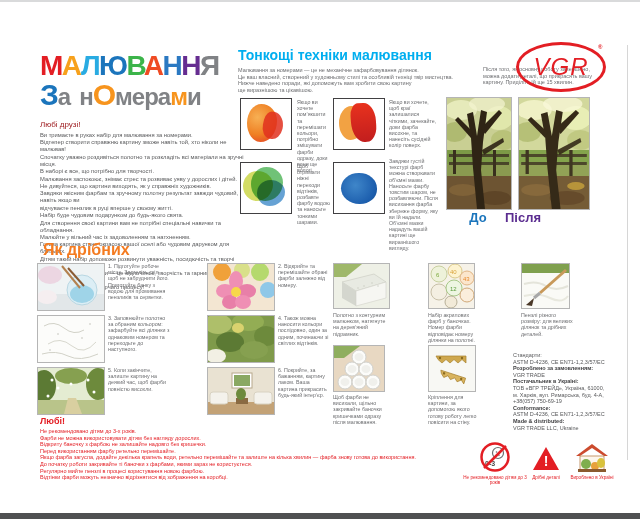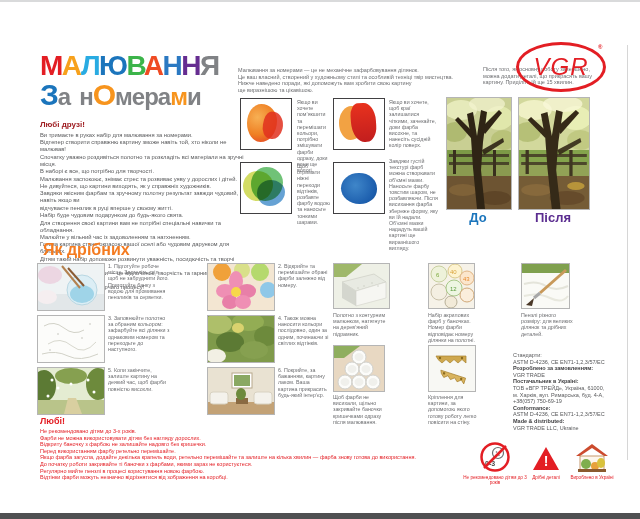--- a/index.html
+++ b/index.html
@@ -9,21 +9,21 @@
   
   .topline{left:0;top:0;width:640px;height:2px;background:#d9dadb;}
   .rightline{left:627px;top:45px;width:1px;height:415px;background:#d6d6d6;}
   .bottombar{left:0;top:513px;width:640px;height:6px;background:#4f5052;}
   
   .title1{left:40px;top:50px;font-size:28px;font-weight:bold;letter-spacing:-1.5px;white-space:nowrap;}
   .title2{left:40px;top:78px;font-size:24px;font-weight:bold;letter-spacing:-1px;white-space:nowrap;}
   .title2 .big{font-size:30px;}
   .title2 .gap{margin-left:9px;}
   
-  .introHead{left:40px;top:120px;font-size:8px;font-weight:bold;color:#9e1c20;}
+  .introHead{left:40px;top:120px;font-size:8px;font-weight:normal;color:#9e1c20;}
   .introLines{left:40px;top:132px;width:212px;font-size:5.8px;line-height:7px;color:#58595b;}
   .introLines div{margin-bottom:.4px;}
   
   .techHead{left:238px;top:47px;font-size:14px;font-weight:bold;color:#00aeef;}
   .howHead{left:43px;top:241px;font-size:16px;font-weight:bold;color:#f47b20;}
   .kitHead{left:337px;top:241px;font-size:16px;font-weight:bold;color:#8cc63e;}
   .warnHead{left:40px;top:416px;font-size:9px;font-weight:bold;color:#e31e24;}
   .tiny{font-size:5.5px;line-height:6.6px;color:#6d6e71;}
   .techIntro{left:238px;top:67px;width:220px;}
   .finishNote{left:483px;top:66px;width:112px;}
@@ -77,20 +77,21 @@
     <div>відчуваєте пензлик в руці вперше у своєму житті.</div>
     <div>Набір буде чудовим подарунком до будь-якого свята.</div>
     <div>Для створення своєї картини вам не потрібні спеціальні навички та обладнання.</div>
     <div>Малюйте у вільний час із задоволенням та натхненням.</div>
     <div>Готова картина стане окрасою вашої оселі або чудовим дарунком для близьких.</div>
     <div>Дітям такий набір допоможе розвинути уважність, посидючість та творчі здібності.</div>
     <div>Малювання за номерами — це відпочинок, творчість та гарний настрій для всієї родини.</div>
     <div>Бажаємо приємного творчого процесу!</div>
   </div>
 
+  <div class="abs techHead">Тонкощі техніки малювання</div>
   <div class="abs techIntro tiny">
     <div>Малювання за номерами — це не механічне зафарбовування ділянок.</div>
     <div>Це ваш власний, створений у художньому стилі та особливій техніці твір мистецтва.</div>
     <div>Нижче наведено поради, які допоможуть вам зробити свою картину</div>
     <div>ще виразнішою та цікавішою.</div>
   </div>
 
   <div class="abs sw" style="left:240px;top:98px;">
     <div class="blob" style="left:6px;top:5px;width:30px;height:38px;background:radial-gradient(circle at 35% 35%, #f7b054, #ef8024 55%, #e85325 82%);"></div>
     <div class="blob" style="left:22px;top:13px;width:20px;height:27px;background:#e0301e;opacity:.85;transform:rotate(12deg);border-radius:40% 60% 50% 50%;"></div>
@@ -156,21 +157,21 @@
     <rect x="2" y="64" width="60" height="3" fill="#463d27" opacity=".9"></rect>
     <rect x="6" y="52" width="3" height="24" fill="#3f3621"></rect>
     <rect x="46" y="52" width="3" height="26" fill="#3f3621"></rect>
     <path d="M30 111 L26 70 L24 40 L20 16 L26 14 L30 38 L34 12 L40 14 L36 44 L34 72 L38 111 Z" fill="#352a18"></path>
     <path d="M24 40 L8 22 L11 19 L26 34 Z" fill="#352a18"></path>
     <path d="M34 30 L52 12 L55 15 L38 36 Z" fill="#352a18"></path>
     <path d="M35 52 L56 40 L57 44 L37 57 Z" fill="#352a18" opacity=".9"></path>
   </svg>
 
   <div class="abs treeLabelB" style="left:446px;top:210px;width:64px;text-align:center;">До</div>
-  <div class="abs treeLabelA" style="left:518px;top:210px;width:70px;text-align:center;">Після</div>
+  <div class="abs treeLabelA" style="left:488px;top:210px;width:70px;text-align:center;">Після</div>
 
   <div class="abs logo">
     <span>VGR</span>
   </div>
   <div class="abs logoReg">®</div>
 
   <div class="abs howHead">Як дрібних</div>
 
   <svg class="abs photo" style="left:37px;top:263px;" width="66" height="46" viewBox="0 0 66 46">
     <rect width="66" height="46" fill="#eff3f4"></rect>

